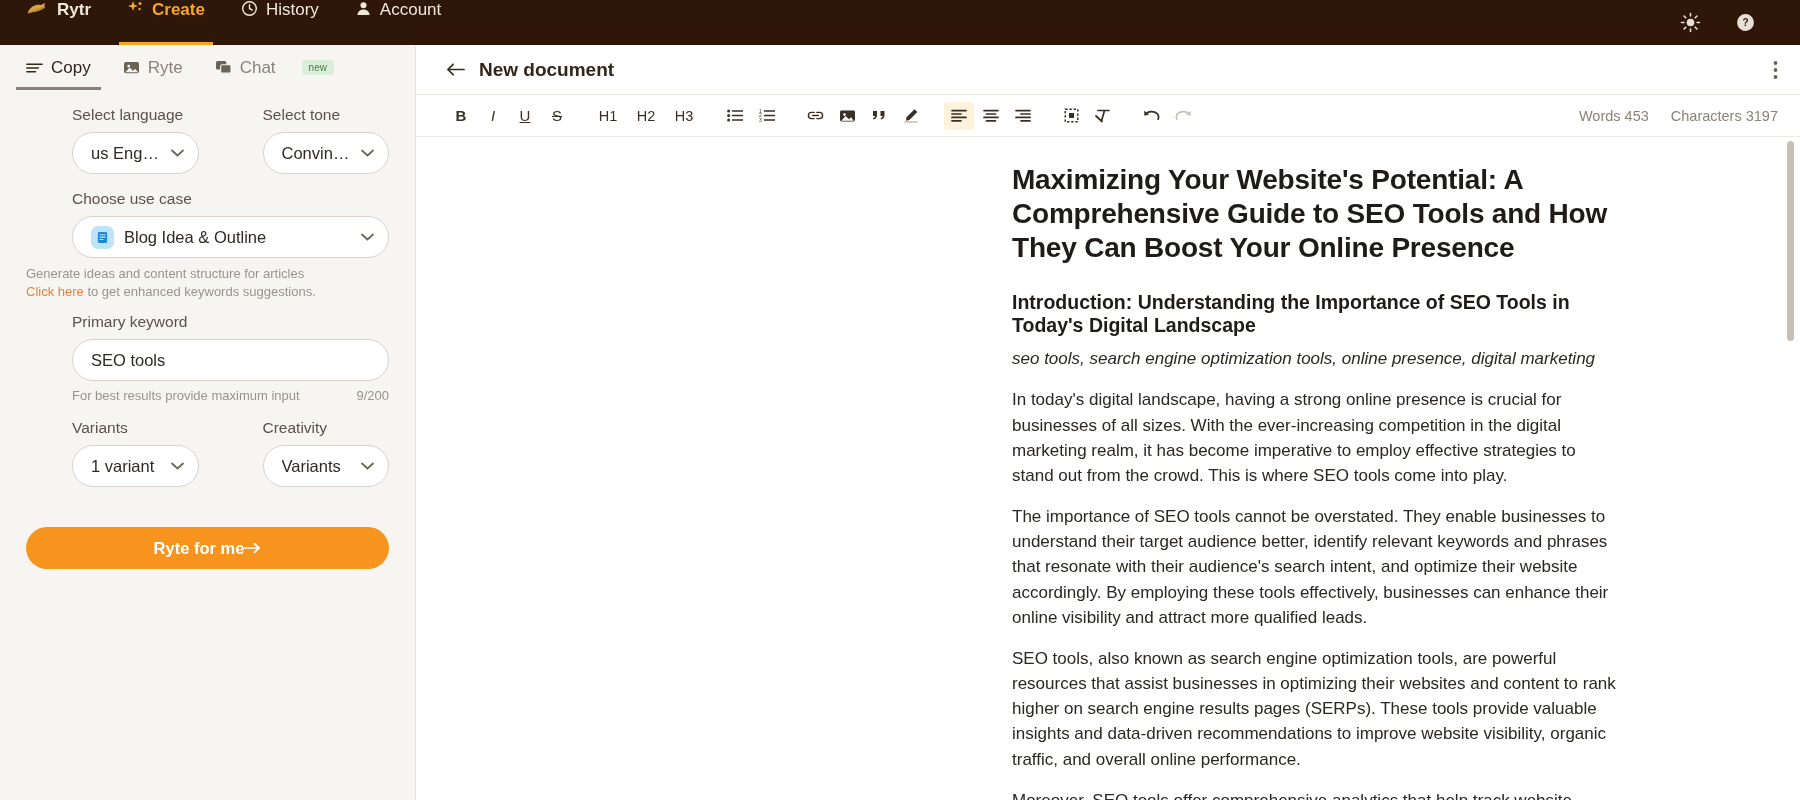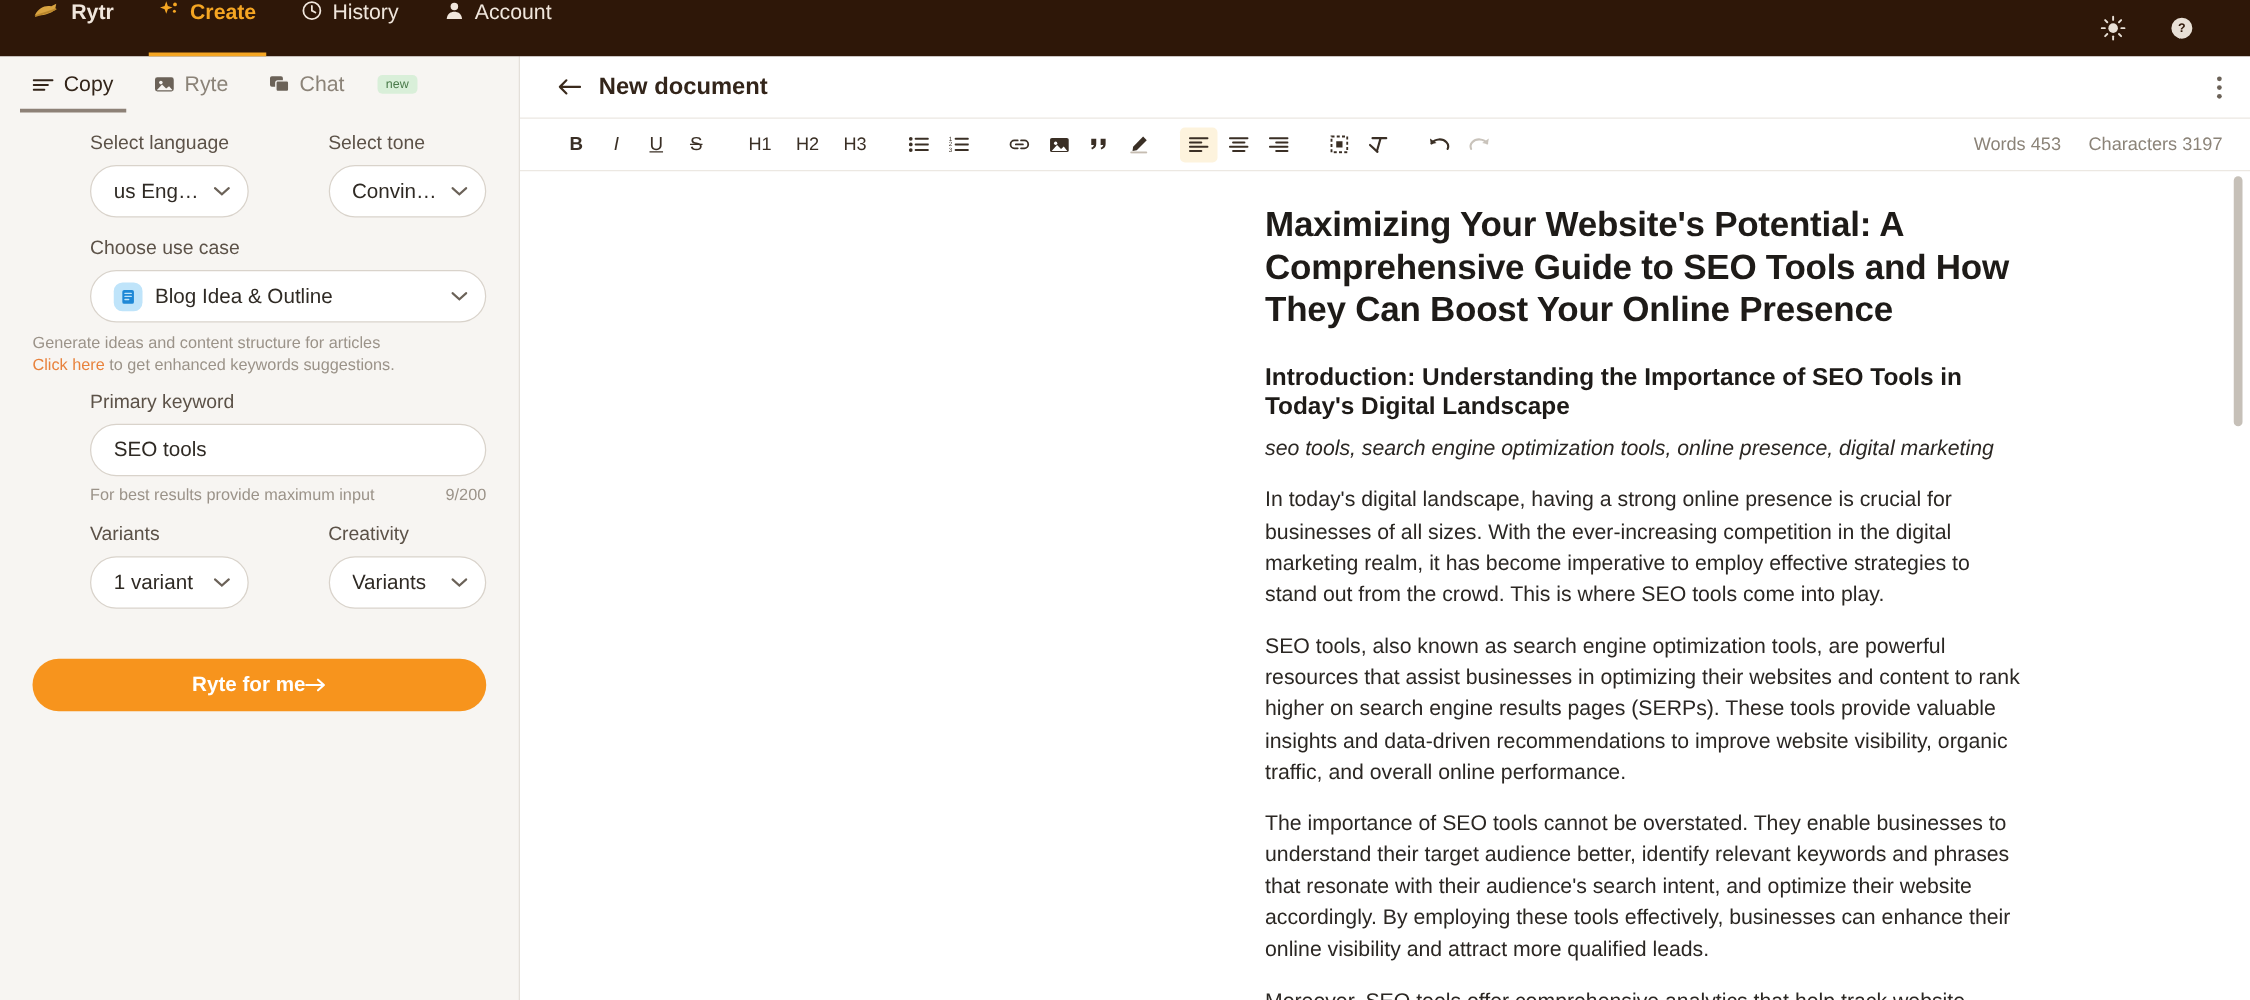--- a/index.html
+++ b/index.html
@@ -518,22 +518,22 @@
     <div class="doc-scroll">
       <div class="doc-body">
         <div class="doc-inner">
 
           <h1 class="doc-h1">Maximizing Your Website's Potential: A Comprehensive Guide to SEO Tools and How They Can Boost Your Online Presence</h1>
 
           <h2 class="doc-h2">Introduction: Understanding the Importance of SEO Tools in Today's Digital Landscape</h2>
           <p class="kw">seo tools, search engine optimization tools, online presence, digital marketing</p>
 
           <p class="para">In today's digital landscape, having a strong online presence is crucial for businesses of all sizes. With the ever-increasing competition in the digital marketing realm, it has become imperative to employ effective strategies to stand out from the crowd. This is where SEO tools come into play.</p>
+          <p class="para">The importance of SEO tools cannot be overstated. They enable businesses to understand their target audience better, identify relevant keywords and phrases that resonate with their audience's search intent, and optimize their website accordingly. By employing these tools effectively, businesses can enhance their online visibility and attract more qualified leads.</p>
           <p class="para">SEO tools, also known as search engine optimization tools, are powerful resources that assist businesses in optimizing their websites and content to rank higher on search engine results pages (SERPs). These tools provide valuable insights and data-driven recommendations to improve website visibility, organic traffic, and overall online performance.</p>
-          <p class="para">The importance of SEO tools cannot be overstated. They enable businesses to understand their target audience better, identify relevant keywords and phrases that resonate with their audience's search intent, and optimize their website accordingly. By employing these tools effectively, businesses can enhance their online visibility and attract more qualified leads.</p>
           <p class="para">Moreover, SEO tools offer comprehensive analytics that help track website performance metrics such as organic traffic growth, keyword rankings, backlink profile analysis, and competitor research. This data-driven approach allows businesses to make informed decisions regarding their digital marketing strategies and optimize them for maximum effectiveness.</p>
 
         </div>
       </div>
       <div class="scroll-track">
         <div class="scrollbar"></div>
       </div>
     </div>
 
   </div>

